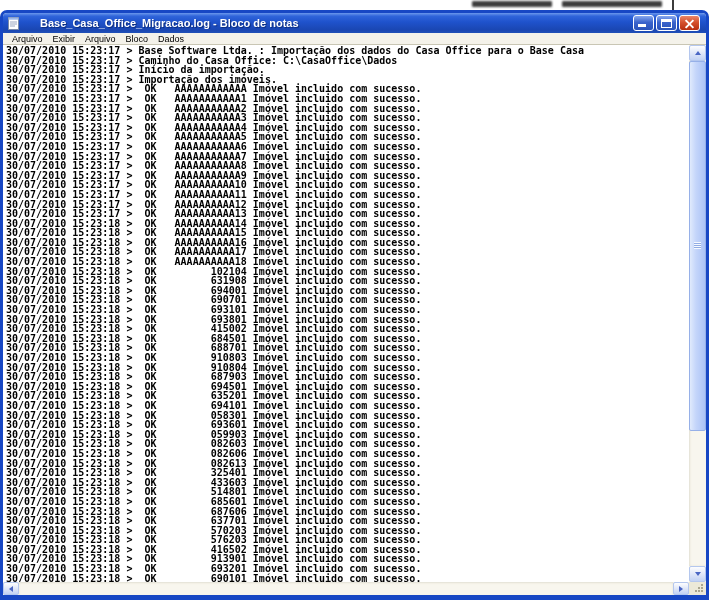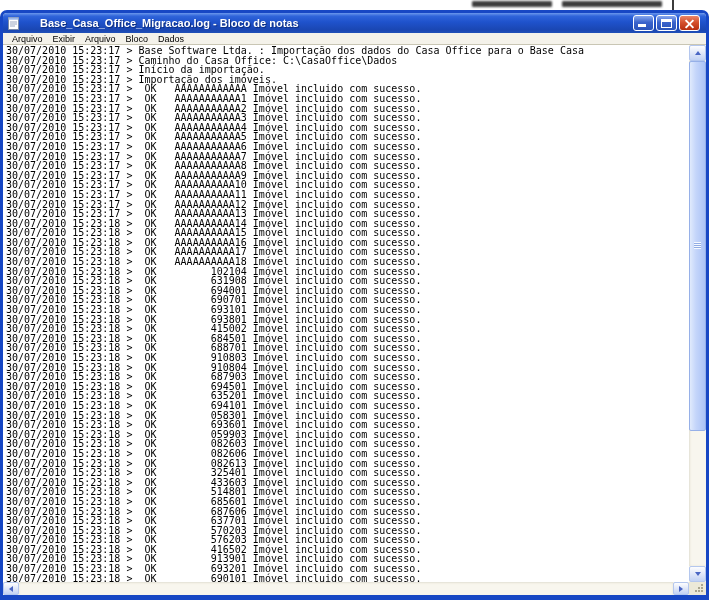--- a/index.html
+++ b/index.html
@@ -33,21 +33,21 @@
                       border:1px solid #fff;border-top-width:3px;box-sizing:border-box;}
   .xbar{position:absolute;left:4px;top:7px;width:11px;height:2px;background:#fff;}
   .xbar.a{transform:rotate(45deg);}
   .xbar.b{transform:rotate(-45deg);}
 
   .menubar{height:11px;flex:0 0 11px;background:#f4f2ea;border-bottom:1px solid #c9c6b4;
            display:flex;align-items:center;padding-left:4px;font-size:9px;color:#000;}
   .menu-item{padding:0 5px;white-space:nowrap;}
 
   .client{flex:1;display:flex;flex-direction:column;min-height:0;background:#fff;}
-  .main{flex:1;display:flex;min-height:0;}
+  .main{flex:1;display:flex;min-height:0;font-weight:bold;}
   .log{flex:1;overflow:hidden;padding:1px 0 0 3px;
        font-family:"DejaVu Sans Mono","Liberation Mono",monospace;
        font-size:10px;line-height:9.6px;white-space:pre;color:#000;}
 
   
   .vscroll{width:17px;flex:0 0 17px;display:flex;flex-direction:column;background:#f6f4ea;}
   .sbtn{box-sizing:border-box;border:1px solid #b4c7ee;border-radius:2px;
         background:linear-gradient(180deg,#fdfdfe 0%,#dde5f8 55%,#c2d2f4 100%);
         display:flex;align-items:center;justify-content:center;}
   .vscroll .sbtn{height:16px;flex:0 0 16px;width:17px;}

